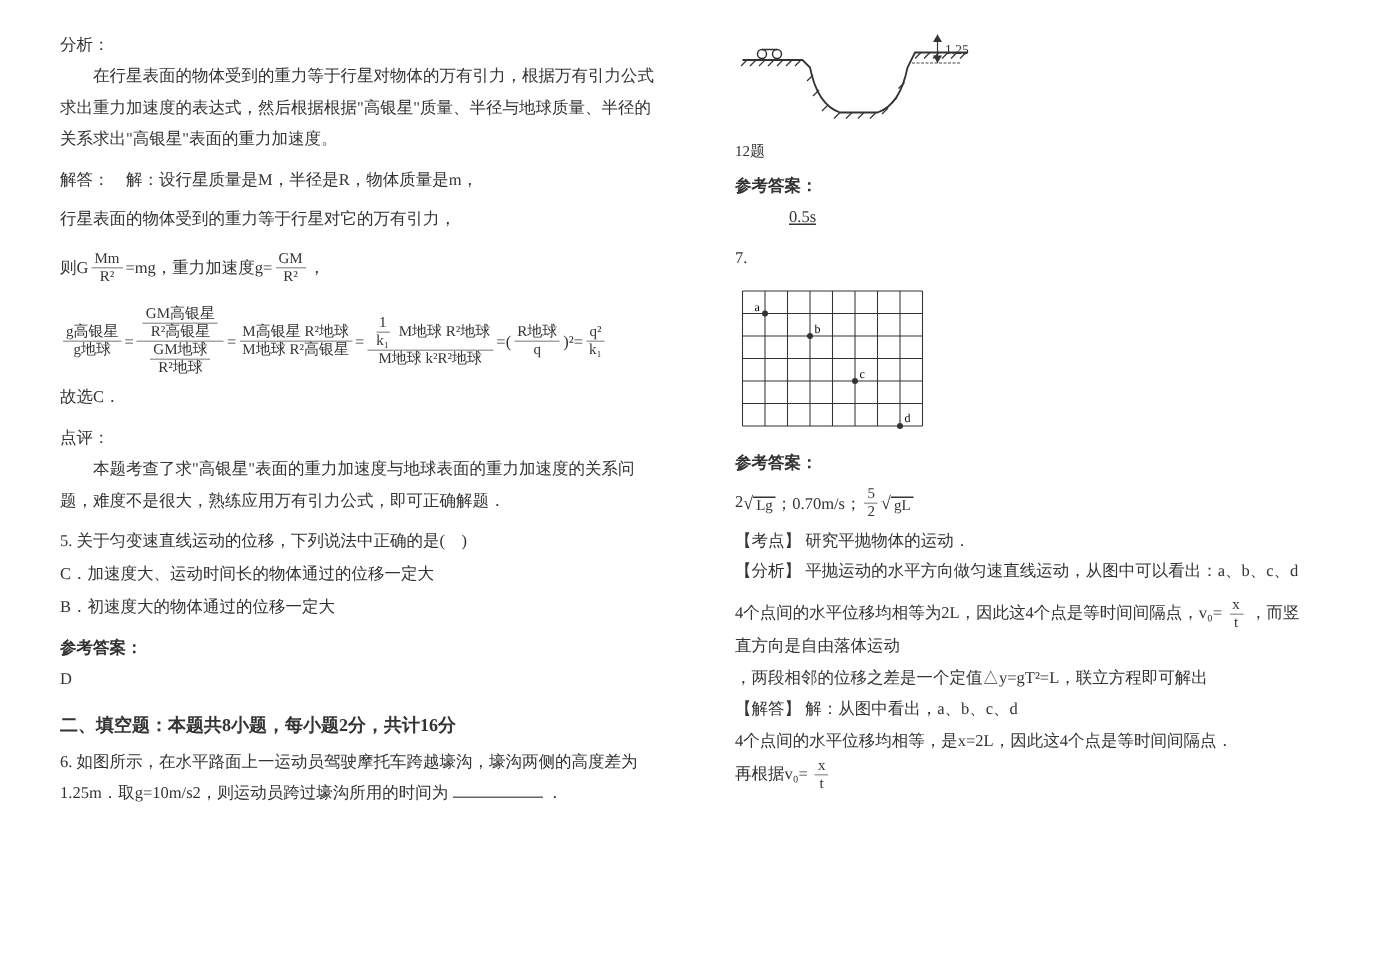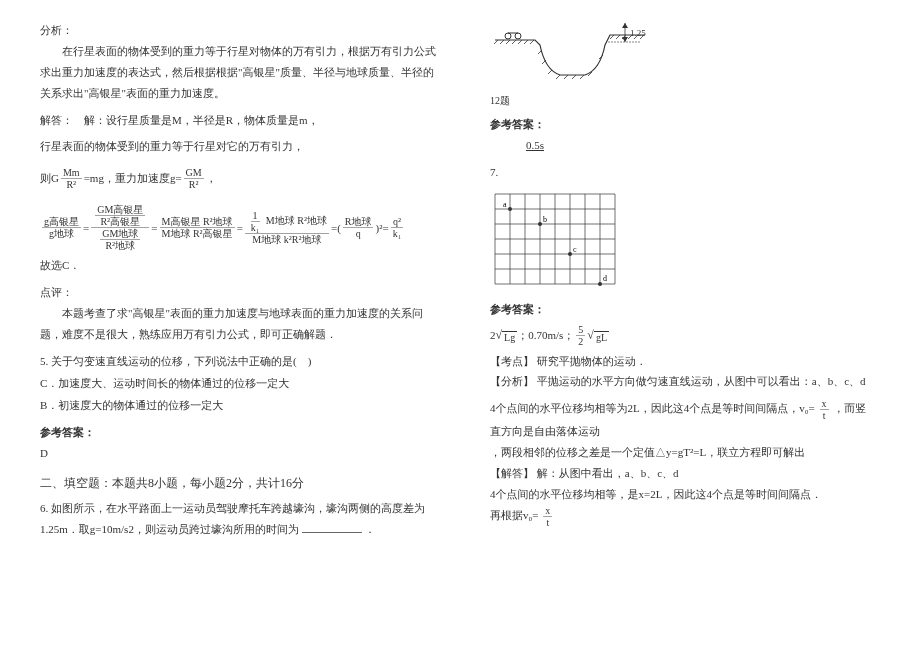--- a/index.html
+++ b/index.html
@@ -23,21 +23,21 @@
     flex: 1;
     min-width: 0;
   }
   .col-left { width: 400px; flex: 0 0 400px; }
   .col-right { width: 380px; flex: 0 0 380px; }
   p, .line { line-height: 1.9; font-size: 11px; }
   .answer-label { font-weight: bold; font-size: 11px; margin-top: 6px; }
   .eq { font-size: 11px; margin: 4px 0; display: flex; align-items: center; }
   u { text-decoration: underline; padding-left: 36px; }
   .grid-diagram { margin: 6px 0; }
-  .section-heading { font-weight: normal; font-size: 12px; margin: 8px 0 4px 0; }
+  .section-heading { font-weight: bold; font-size: 12px; margin: 8px 0 4px 0; }
   .choice { font-size: 11px; line-height: 2; }
   .gap { height: 6px; }
   .blank { border-bottom: 1px solid #666; display: inline-block; min-width: 60px; height: 12px; }
   .frac { display: inline-flex; flex-direction: column; align-items: center; vertical-align: middle; font-size: 10px; line-height: 1.1; margin: 0 2px; }
   .frac .num { border-bottom: 1px solid #a3a3a3; padding: 0 2px; }
   .frac .den { padding: 0 2px; }
   .sqrt { display: inline-flex; align-items: flex-end; vertical-align: middle; }
   .sqrt::before { content: "√"; font-size: 12px; }
   .sqrt-body { border-top: 1px solid #333; padding: 0 2px; font-size: 10px; }
   .diagram-12 { text-align: left; margin-bottom: 4px; }

